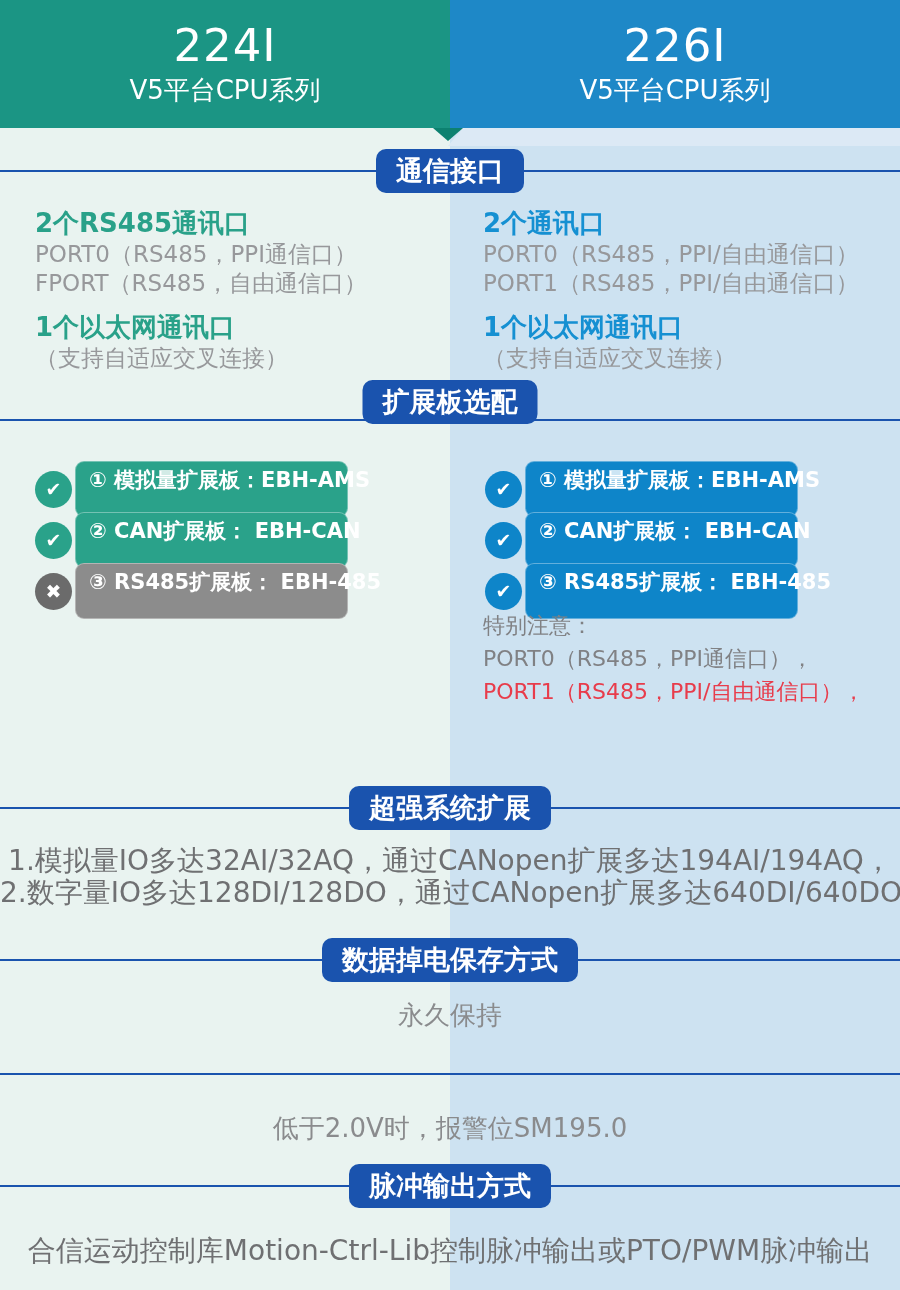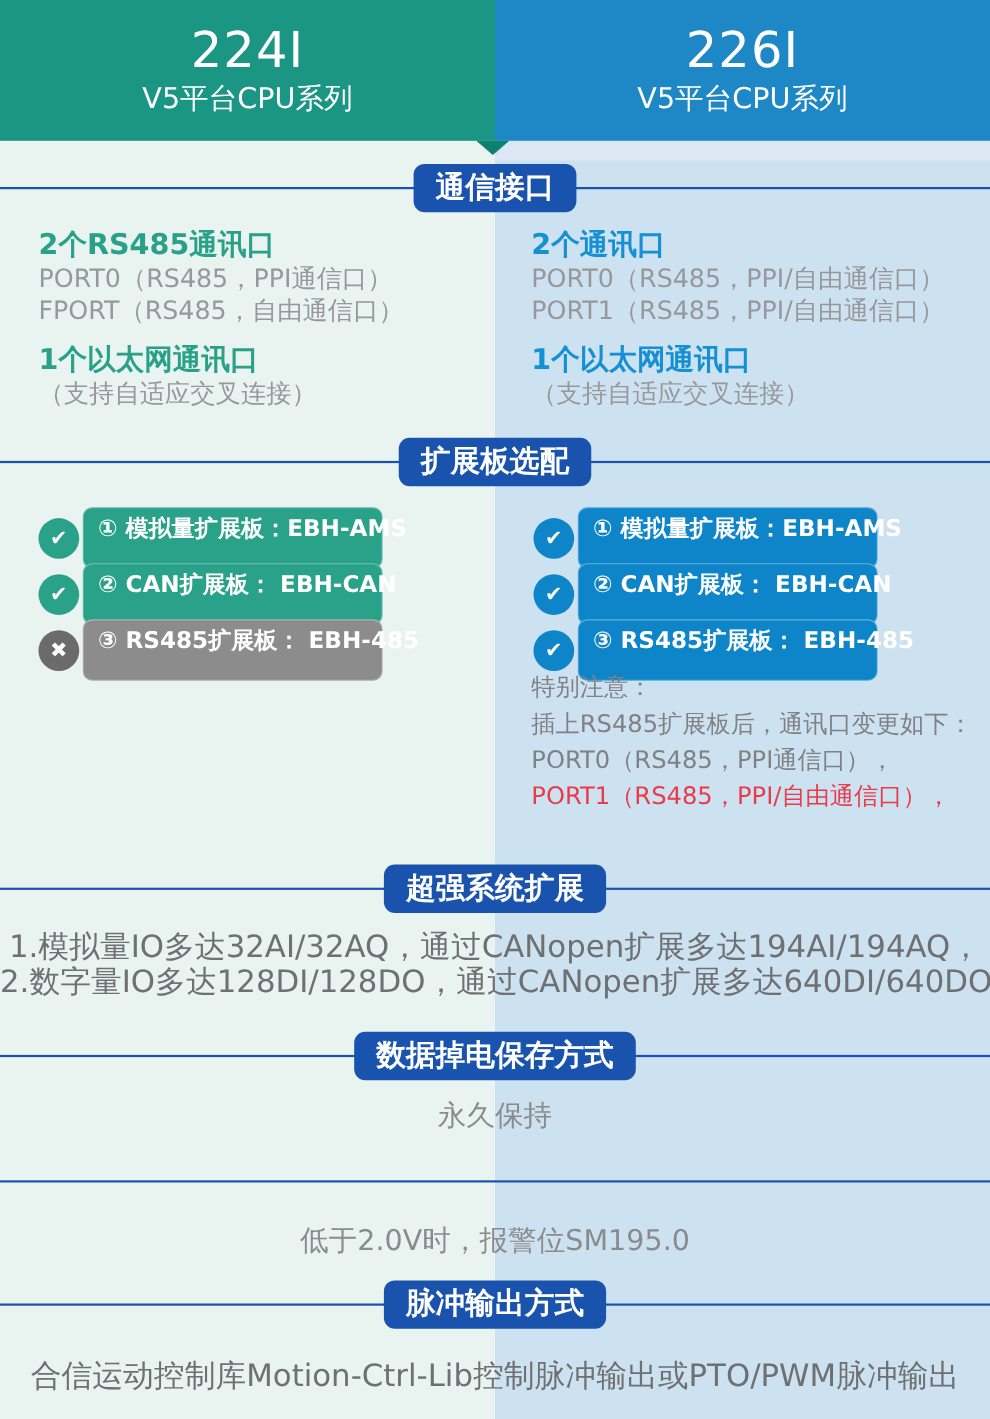--- a/index.html
+++ b/index.html
@@ -70,21 +70,21 @@
   <div class="fold-tri"></div>
 
   <div class="rule" style="top:170px"></div>
   <div class="rule" style="top:419px"></div>
   <div class="rule" style="top:807px"></div>
   <div class="rule" style="top:959px"></div>
   <div class="rule" style="top:1073px"></div>
   <div class="rule" style="top:1185px"></div>
 
   <div class="badge" style="top:149px">通信接口</div>
-  <div class="badge" style="top:398px">扩展板选配</div>
+  <div class="badge" style="top:380px">扩展板选配</div>
   <div class="badge" style="top:786px">超强系统扩展</div>
   <div class="badge" style="top:938px">数据掉电保存方式</div>
   <div class="badge" style="top:1164px">脉冲输出方式</div>
 
   <div class="comm comm-left">
     <div class="h">2个RS485通讯口</div>
     <div class="p">PORT0（RS485，PPI通信口）</div>
     <div class="p">FPORT（RS485，自由通信口）</div>
     <div class="h h2">1个以太网通讯口</div>
     <div class="p">（支持自适应交叉连接）</div>
@@ -119,21 +119,20 @@
     <div class="circ">✔</div>
     <div class="pill">② CAN扩展板： EBH-CAN</div>
   </div>
   <div class="exp-row blue" style="left:485px; top:563px">
     <div class="circ">✔</div>
     <div class="pill">③ RS485扩展板： EBH-485</div>
   </div>
 
   <div class="notice">
     <div>特别注意：</div>
-    <div>插上RS485扩展板后，通讯口变更如下：</div>
     <div>PORT0（RS485，PPI通信口），</div>
     <div class="red">PORT1（RS485，PPI/自由通信口），</div>
   </div>
 
   <div class="stmt stmt-sys">
     <div>1.模拟量IO多达32AI/32AQ，通过CANopen扩展多达194AI/194AQ，</div>
     <div>2.数字量IO多达128DI/128DO，通过CANopen扩展多达640DI/640DO</div>
   </div>
 
   <div class="stmt stmt-retain">永久保持</div>

